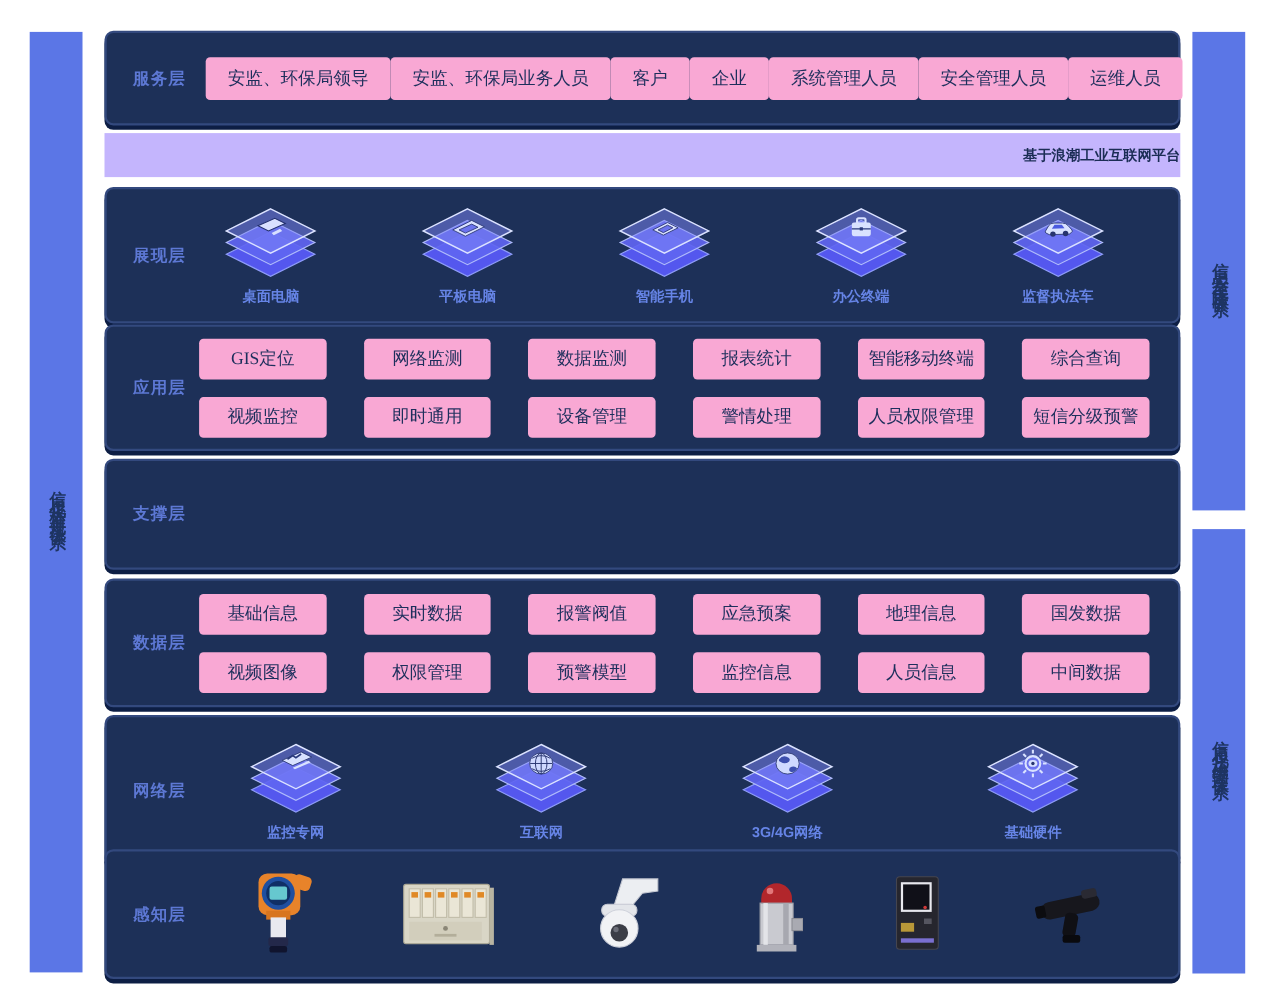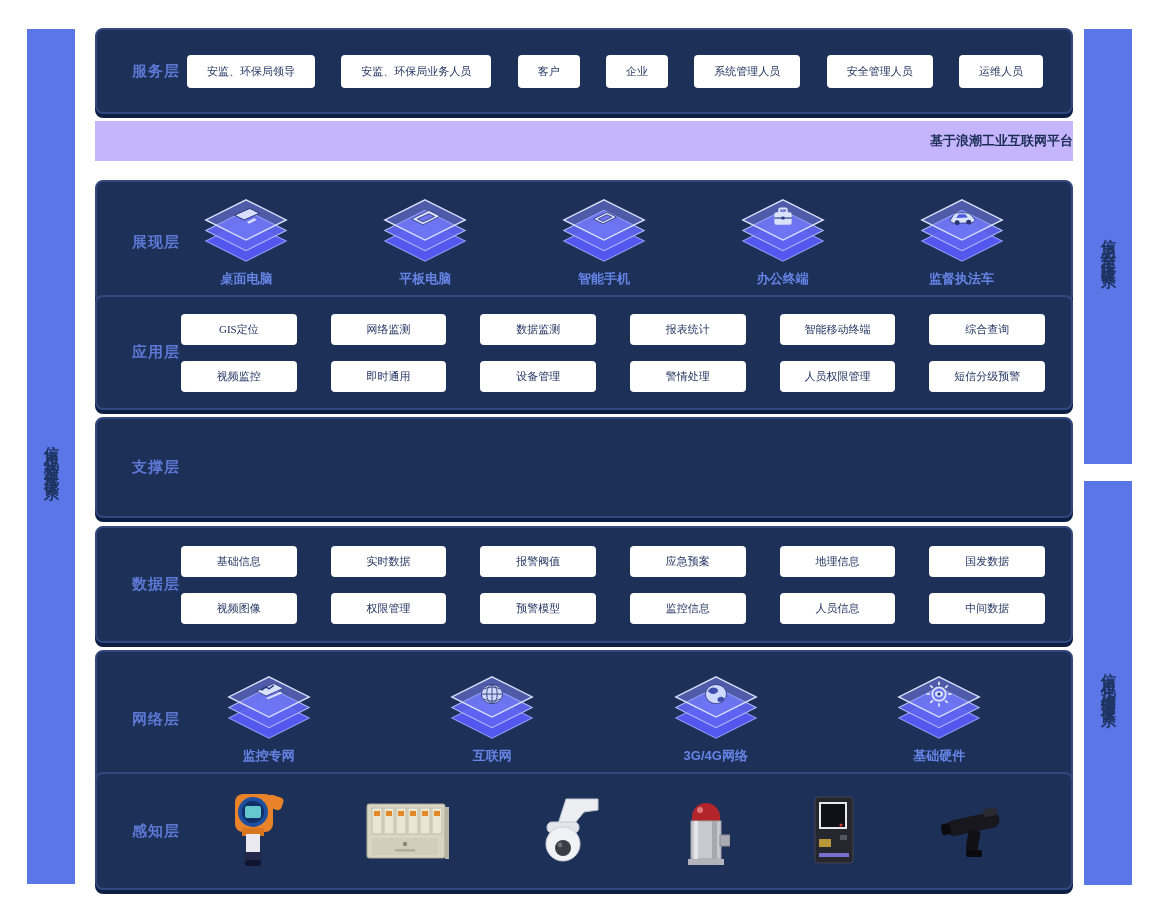--- a/index.html
+++ b/index.html
@@ -21,42 +21,42 @@
   .vbar.rtop  { left:1084px; top:29px;  height:435px; }
   .vbar.rbot  { left:1084px; top:481px; height:404px; }
 
   
   .panel {
     position:absolute; left:95px; width:978px;
     background:#1d3058; border:2px solid #33497e; border-radius:8px;
     box-shadow:0 4px 0 #0d1e44;
   }
   .panel-service     { top:28px;  height:86px;  }
-  .panel-presentation{ top:170px; height:124px;margin-top:10px; }
+  .panel-presentation{ top:170px; height:124px; }
   .panel-application { top:295px; height:115px; }
   .panel-support     { top:417px; height:101px; }
   .panel-data        { top:526px; height:117px; }
   .panel-network     { top:650px; height:138px;padding-left:45px; }
   .panel-perception  { top:772px; height:118px; }
 
   .layer-label {
-    position:absolute; left:11px; top:0; bottom:0; width:96px;
+    position:absolute; left:0; top:0; bottom:0; width:96px;
     display:flex; align-items:center; justify-content:center;
     color:#5d78d4; font-weight:bold; font-size:15px; letter-spacing:1px;
   }
 
   .banner {
     position:absolute; left:95px; top:121px; width:978px; height:40px;
     background:#c4b5fd; border-radius:0;
     display:flex; align-items:center; justify-content:flex-end;
     color:#1b2d55; font-weight:bold; font-size:13px;
   }
 
   .btn {
-    background:#ffffff; color:#1d2f5c; font-size:11px;
+    background:#f9a8d4; color:#1d2f5c; font-size:16px;
     padding:9px 14px; border-radius:4px; text-align:center; white-space:nowrap;
   }
 
   
   .service-row {
     position:absolute; left:90px; right:28px; top:0; bottom:0;
     display:flex; align-items:center; justify-content:space-between;
   }
   .service-row .btn { padding:9px 20px; }
 

